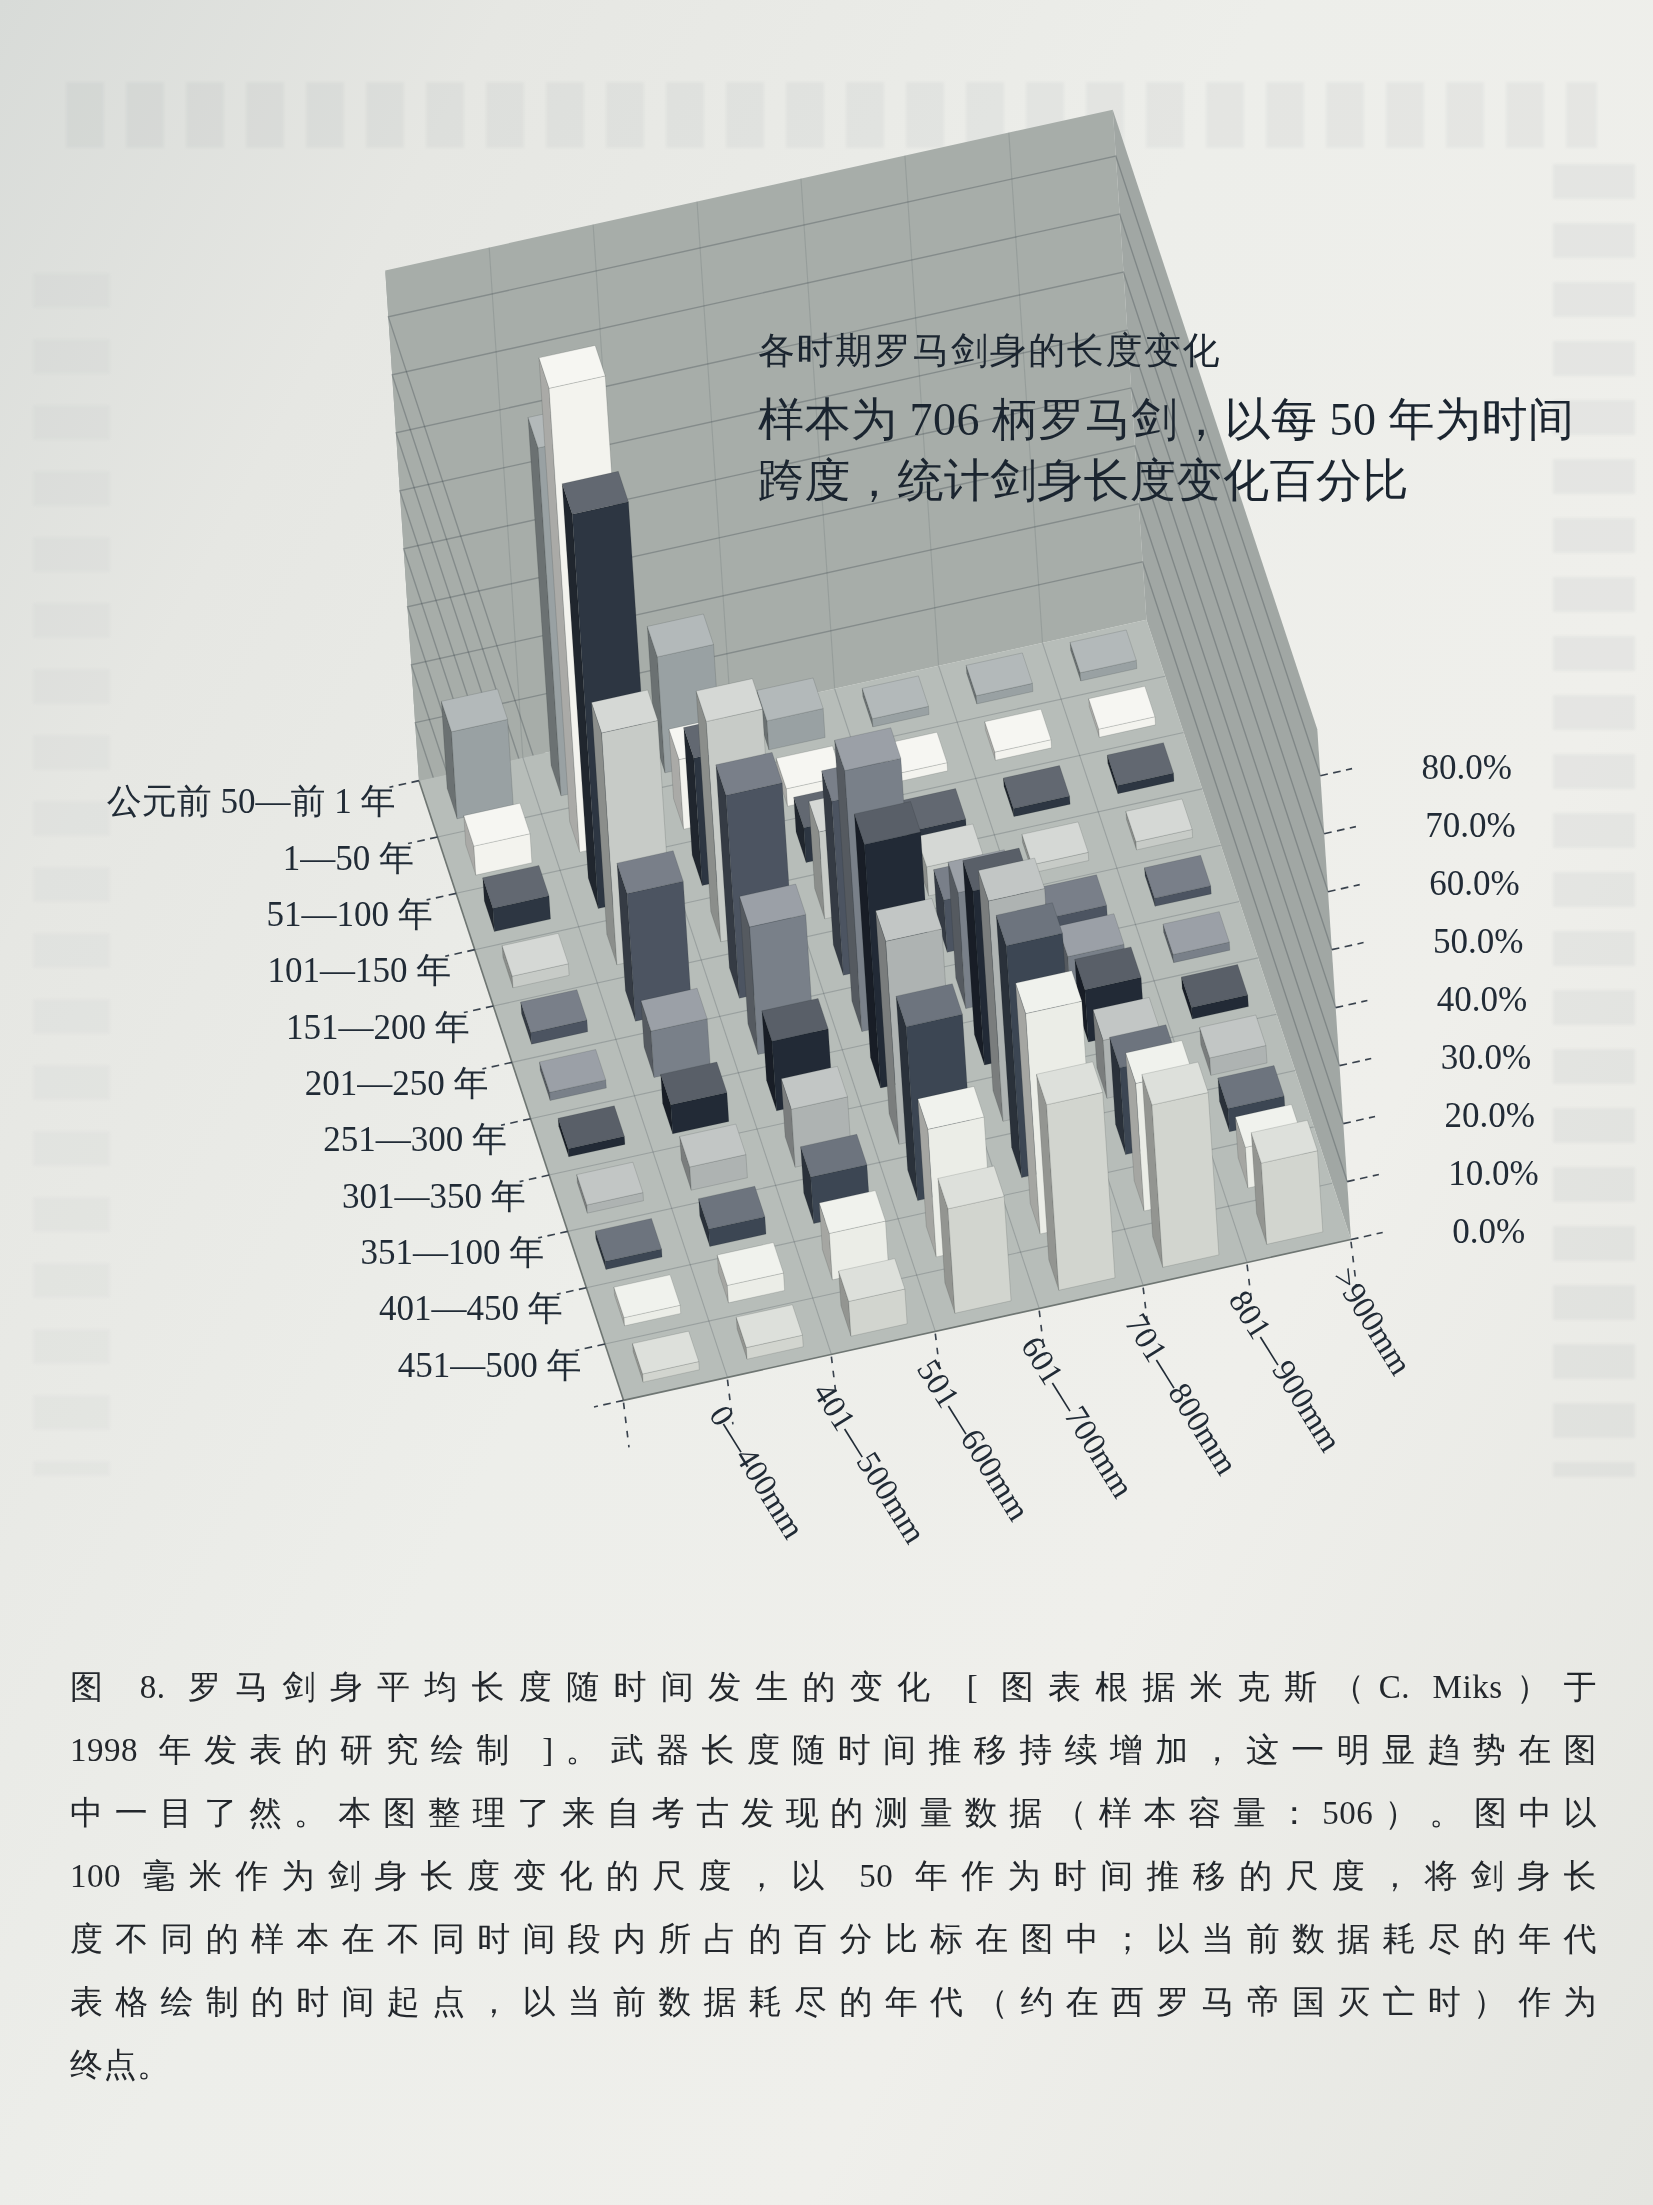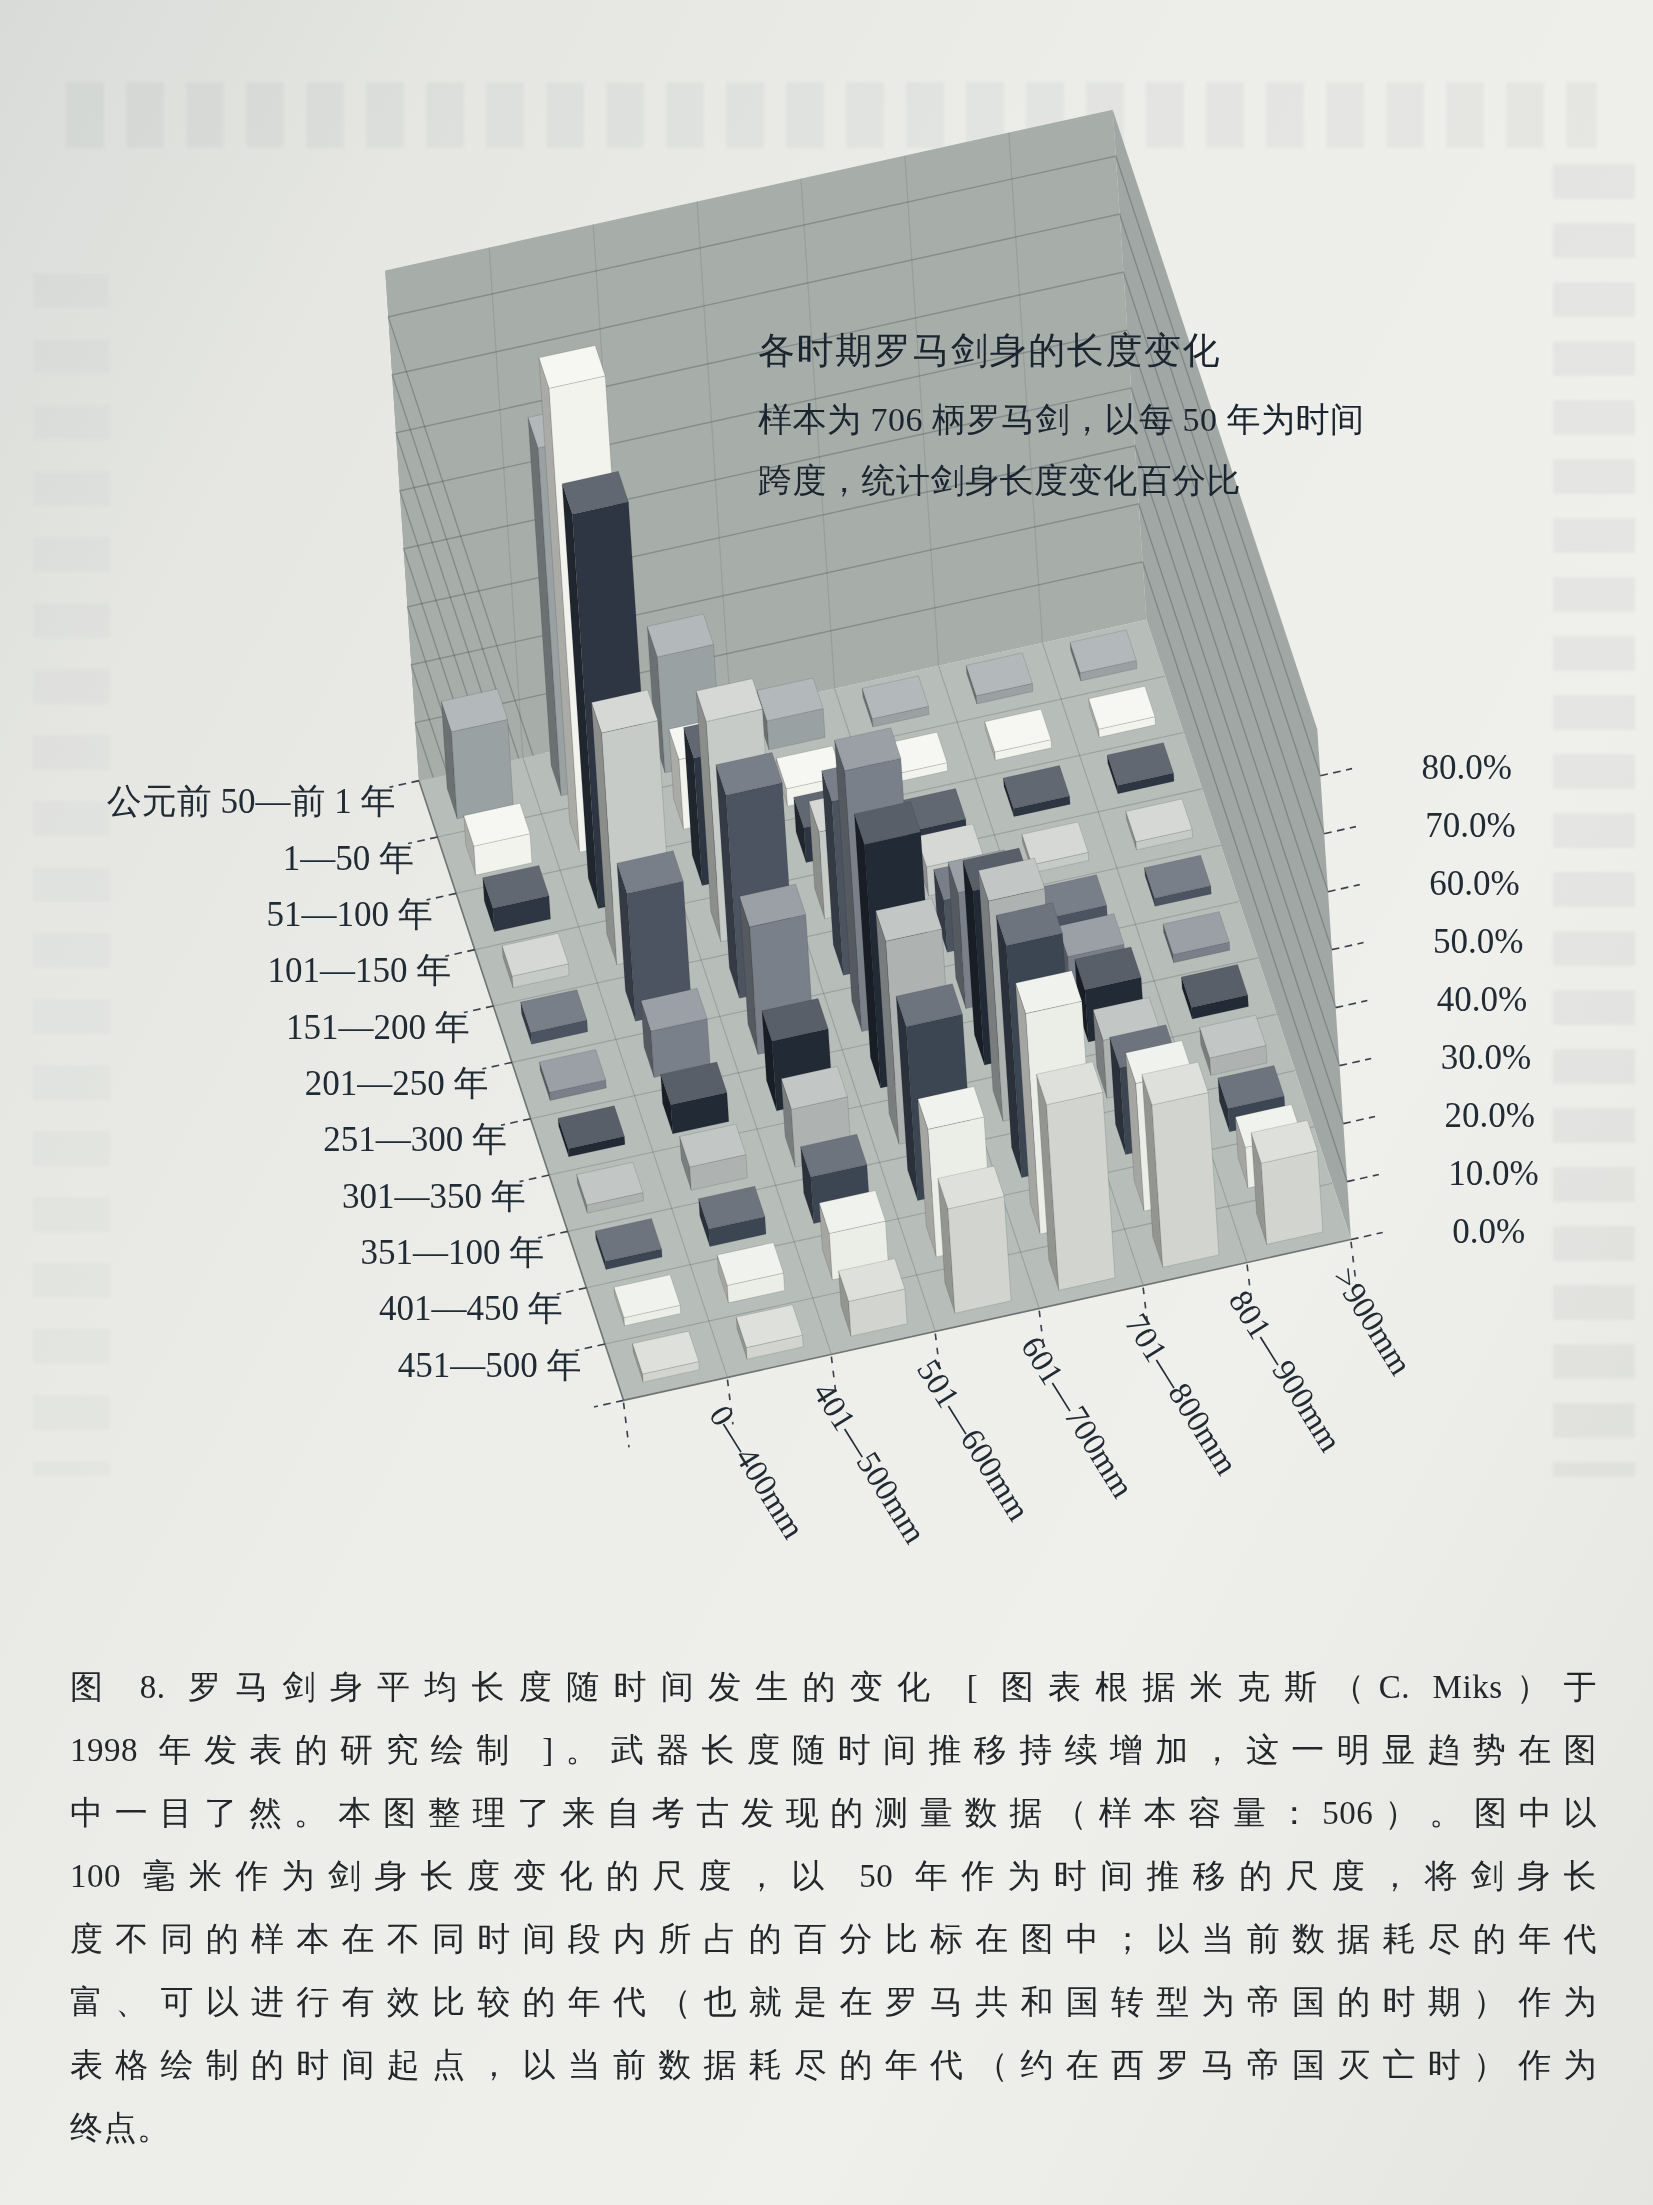--- a/index.html
+++ b/index.html
@@ -32,21 +32,21 @@
   }
   #chart{position:absolute;left:0;top:0;width:1654px;height:1674px;}
   #chart text{font-family:"Liberation Serif","DejaVu Serif",serif;fill:#212b36;}
   .chart-title-block{
     position:absolute;left:758px;top:326px;width:766px;color:#1b2530;
   }
   .chart-title{
     font-size:37px;font-weight:normal;letter-spacing:1.6px;white-space:nowrap;
   }
   .chart-subtitle{
-    font-size:34px;line-height:61px;white-space:nowrap;letter-spacing:0.5px;margin-top:13px;
+    font-size:46px;line-height:61px;white-space:nowrap;letter-spacing:0.5px;margin-top:13px;
   }
   .chart-subtitle + .chart-subtitle{margin-top:0;}
   .caption{
     position:absolute;left:70px;top:1656px;width:1527px;color:#23272c;
     font-size:33px;line-height:63px;letter-spacing:0.5px;
   }
   .caption .cap{white-space:nowrap;}
   .caption .cap.j{text-align:justify;text-align-last:justify;white-space:normal;
     height:63px;overflow:hidden;}
 </style>
@@ -558,19 +558,18 @@
     <div class="chart-subtitle">样本为 706 柄罗马剑，以每 50 年为时间</div>
     <div class="chart-subtitle">跨度，统计剑身长度变化百分比</div>
   </div>
 
   <div class="caption">
     <div class="cap j">图 8. 罗马剑身平均长度随时间发生的变化 [ 图表根据米克斯（C. Miks）于</div>
     <div class="cap j">1998 年发表的研究绘制 ]。武器长度随时间推移持续增加，这一明显趋势在图</div>
     <div class="cap j">中一目了然。本图整理了来自考古发现的测量数据（样本容量：506）。图中以</div>
     <div class="cap j">100 毫米作为剑身长度变化的尺度，以 50 年作为时间推移的尺度，将剑身长</div>
     <div class="cap j">度不同的样本在不同时间段内所占的百分比标在图中；以当前数据耗尽的年代</div>
-    <div class="cap j">富、可以进行有效比较的年代（也就是在罗马共和国转型为帝国的时期）作为</div>
     <div class="cap j">表格绘制的时间起点，以当前数据耗尽的年代（约在西罗马帝国灭亡时）作为</div>
     <div class="cap">终点。</div>
   </div>
 
 </div>
 
 
 </body></html>

